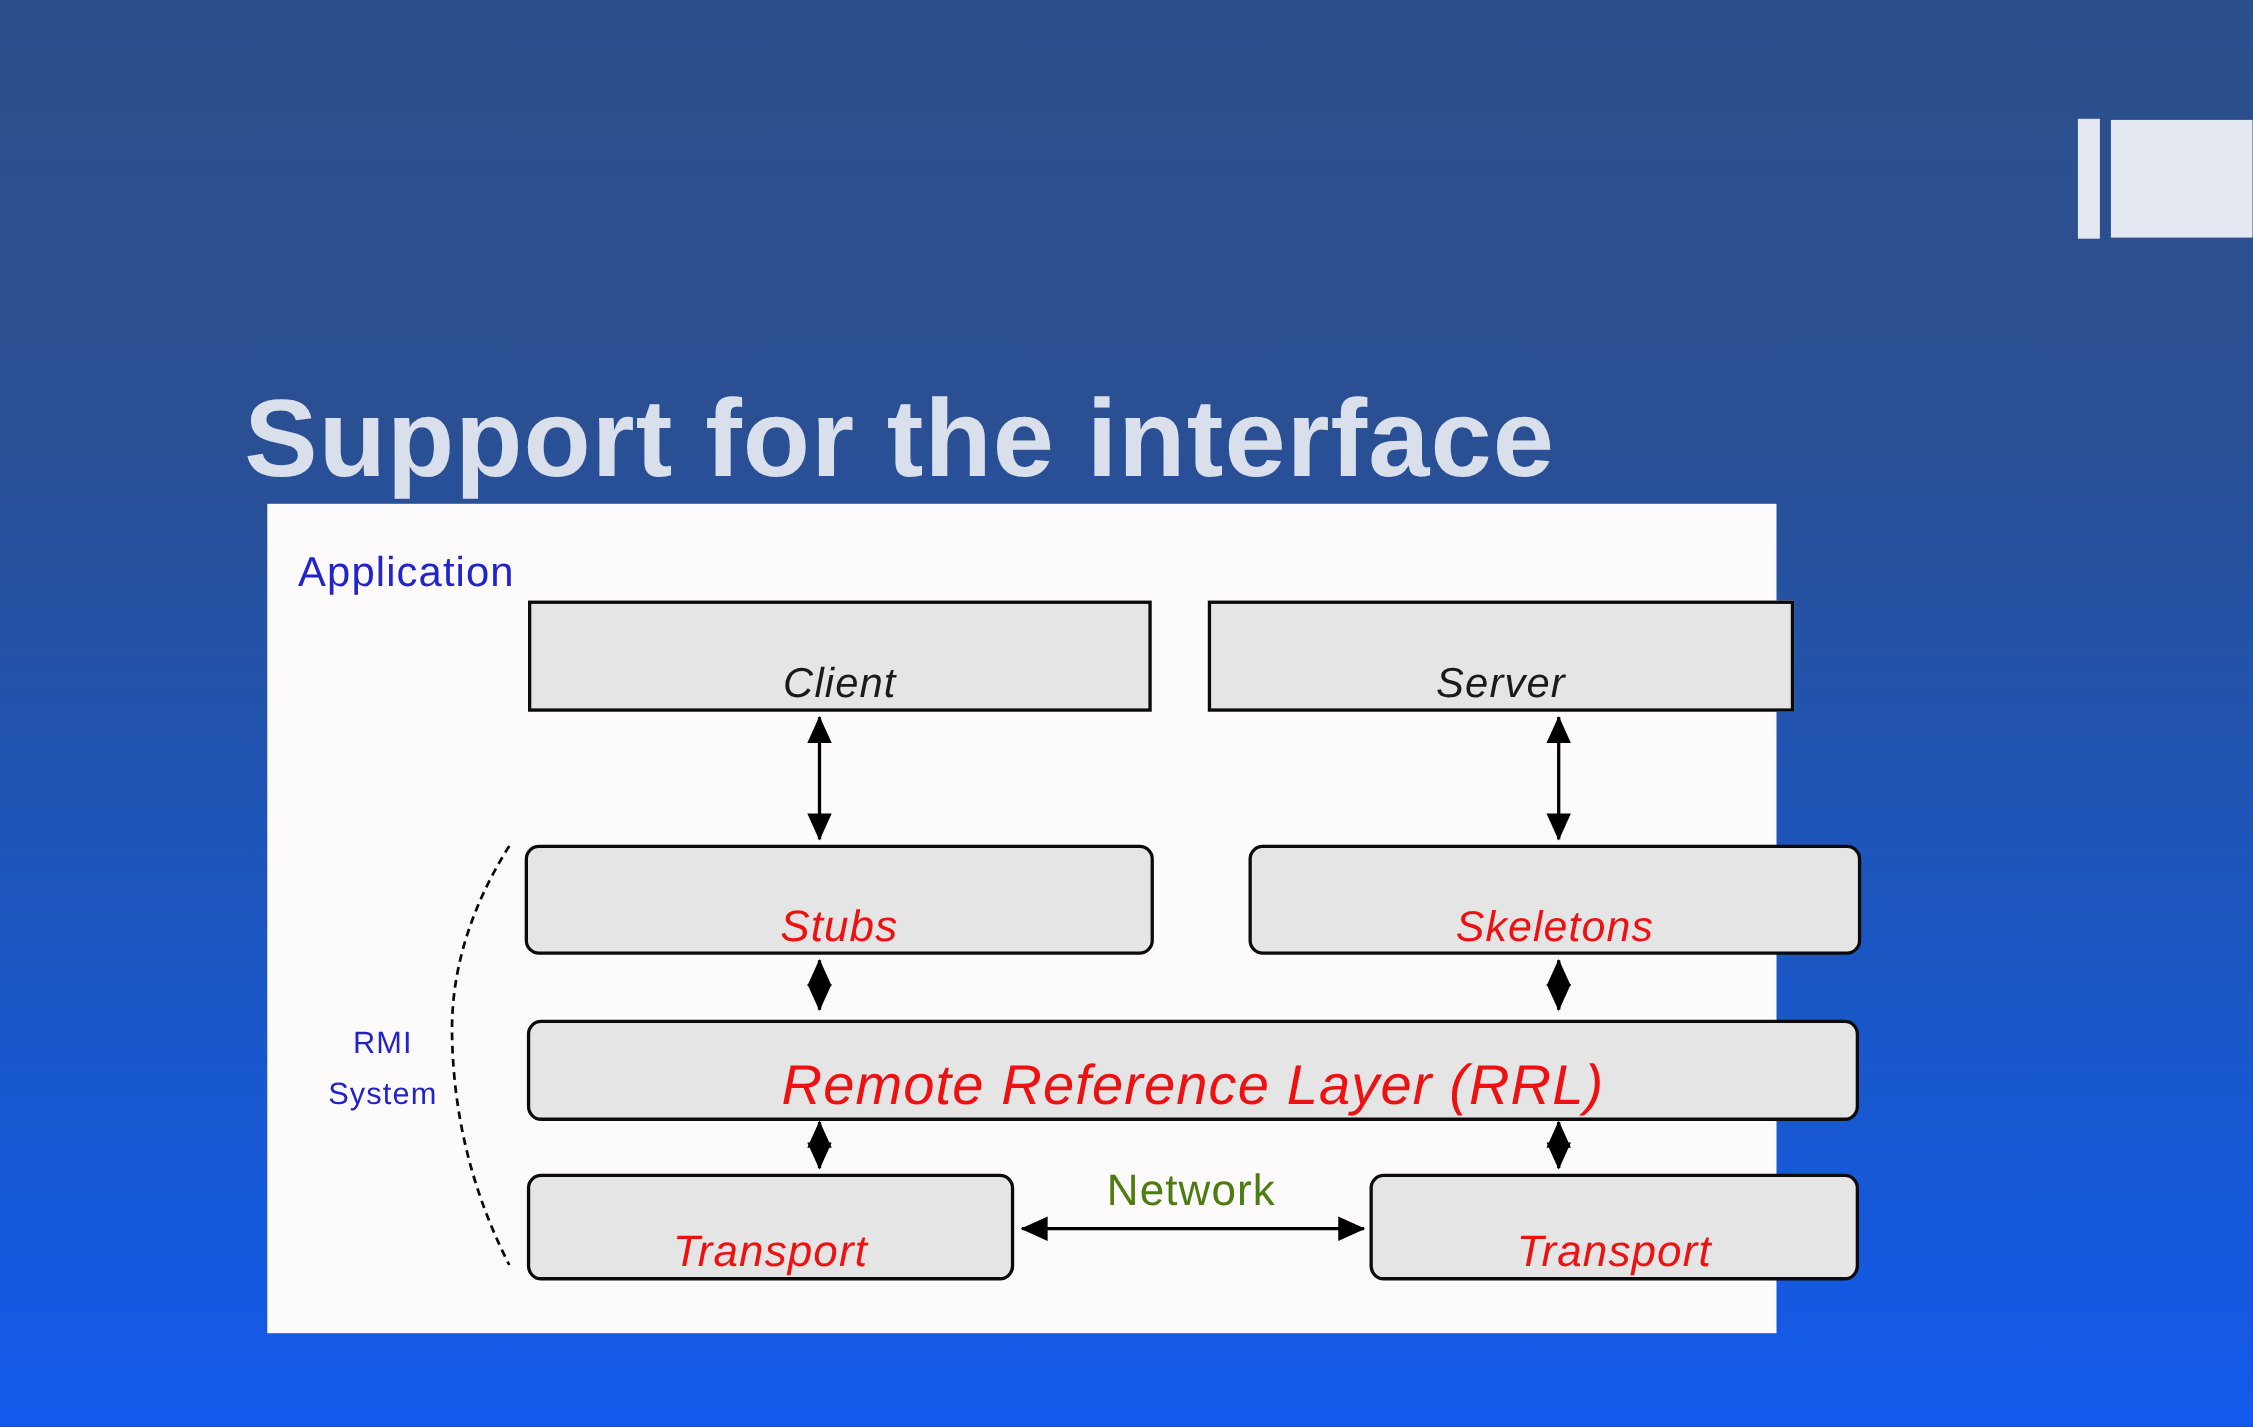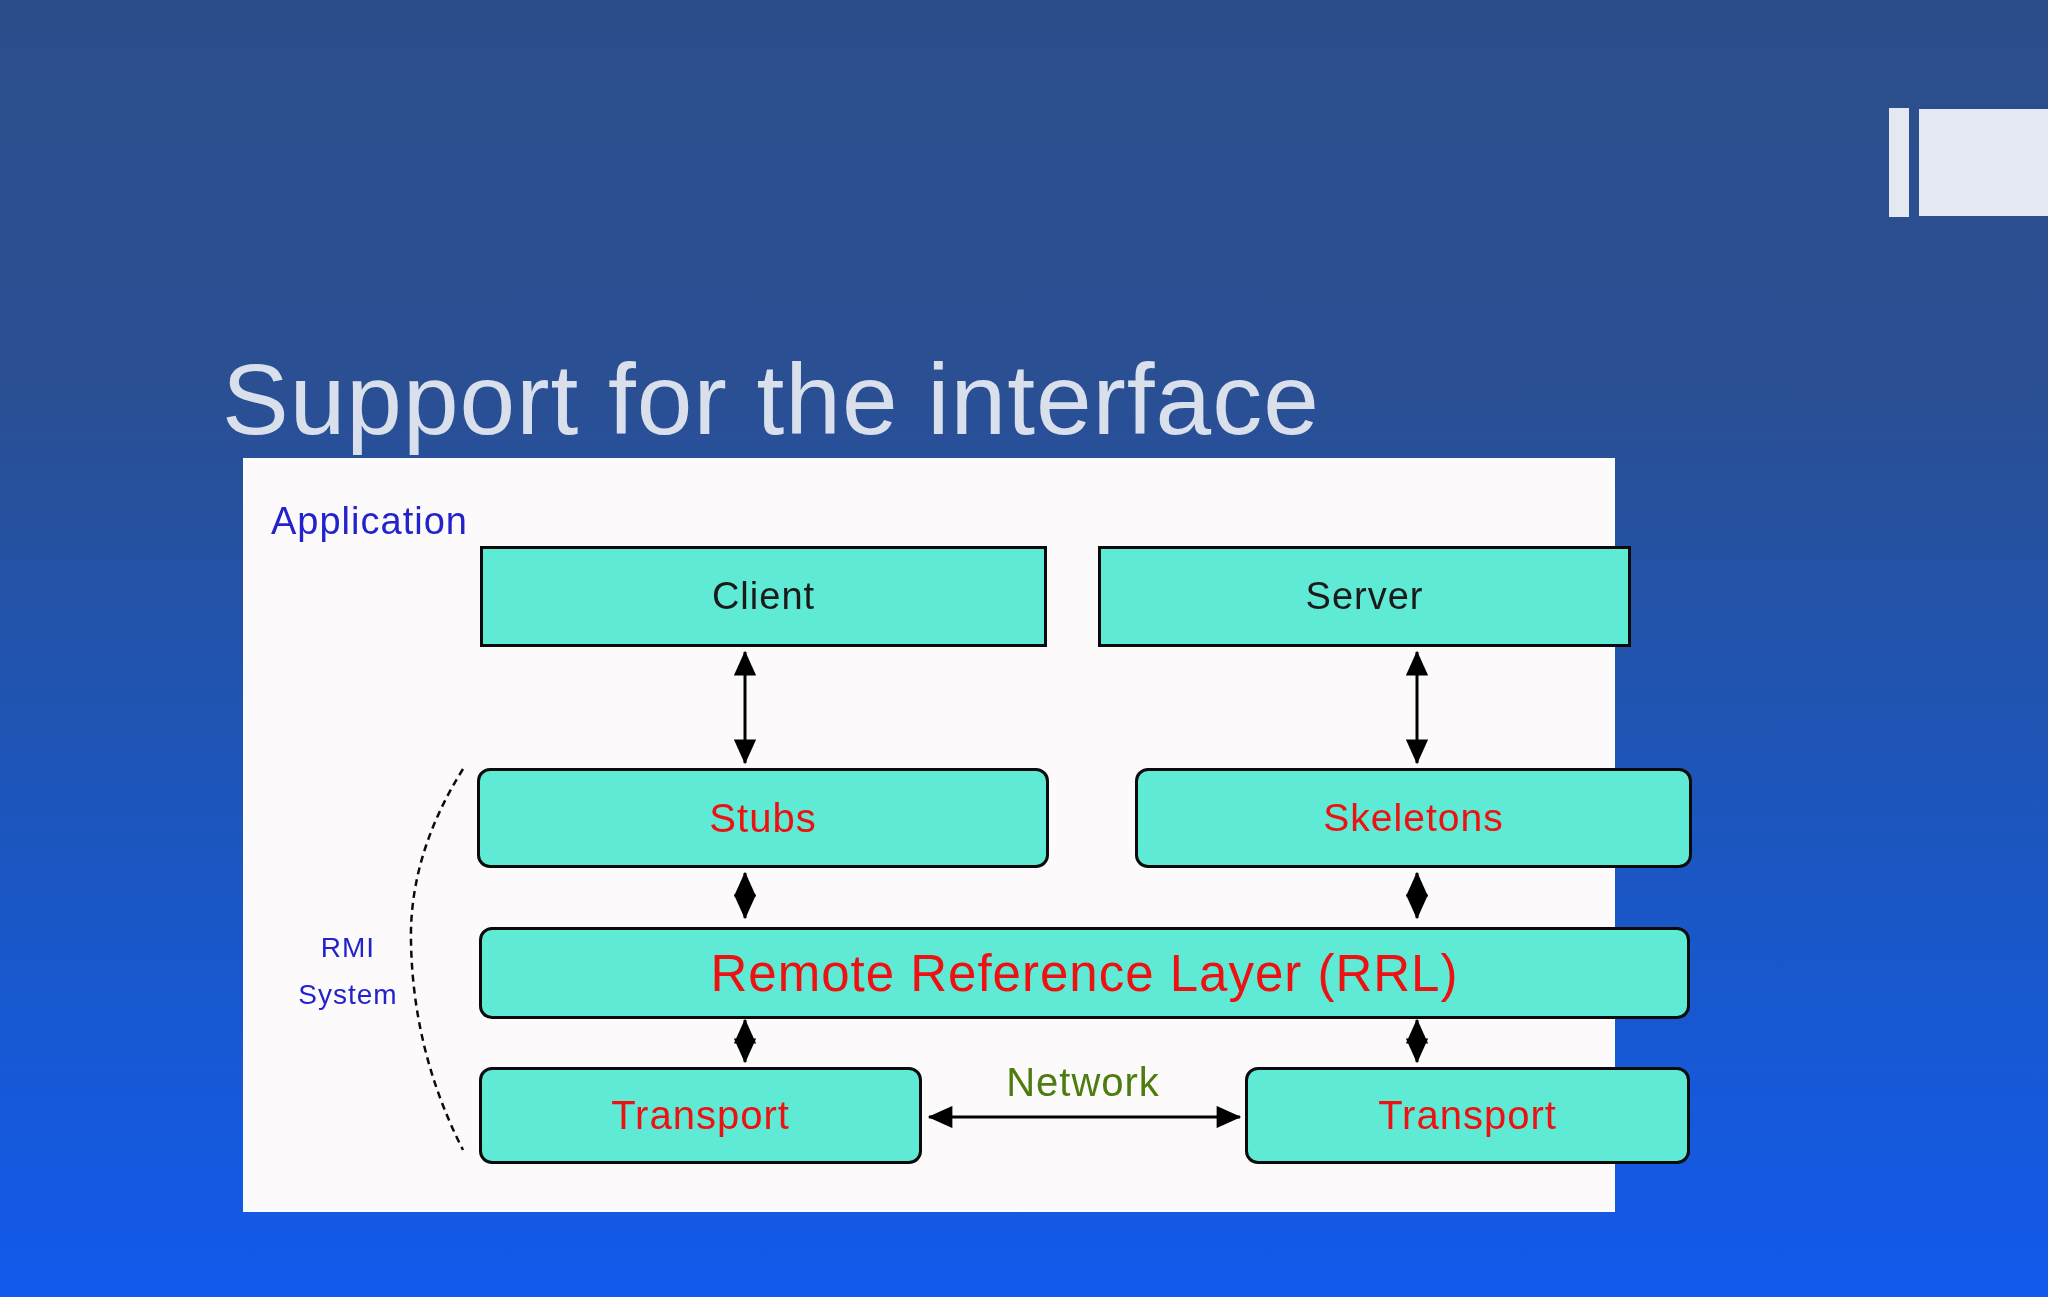--- a/index.html
+++ b/index.html
@@ -16,34 +16,34 @@
     background:#e3e8f1;
   }
   .decor-wide{
     position:absolute;left:1919px;top:109px;width:129px;height:107px;
     background:#e3e8f1;
   }
   
   .title{
     position:absolute;left:222px;top:282px;
     font-size:100px;line-height:1;letter-spacing:1px;
-    color:#d9e0eb;white-space:nowrap;font-weight:400;text-align:center;
+    color:#d9e0eb;white-space:nowrap;font-weight:700;text-align:center;
   }
   
   .panel{
     position:absolute;left:243px;top:458px;width:1372px;height:754px;
     background:#fdfafb;
   }
   .overlay{position:absolute;left:0;top:0;width:1475px;height:754px;}
   
   .dbox{
-    position:absolute;border:3px solid #0b0b0b;background:#5eead4;
-    display:flex;align-items:center;justify-content:center;
+    position:absolute;border:3px solid #0b0b0b;background:#e5e5e5;
+    display:flex;align-items:flex-end;justify-content:center;
     box-sizing:border-box;
-    font-size:38px;letter-spacing:1px;white-space:nowrap;
+    font-size:38px;letter-spacing:1px;white-space:nowrap;font-style:italic;
   }
   .black-text{color:#1a1a1a;}
   .red-text{color:#ee1111;border-radius:13px;}
   .box-client{left:237px;top:88px;width:567px;height:101px;}
   .box-server{left:855px;top:88px;width:533px;height:101px;}
   .box-stubs{left:234px;top:310px;width:572px;height:100px;font-size:40px;}
   .box-skeletons{left:892px;top:310px;width:557px;height:100px;font-size:39px;}
   .box-rrl{left:236px;top:469px;width:1211px;height:92px;font-size:51px;}
   .box-transport-left{left:236px;top:609px;width:443px;height:97px;font-size:40px;}
   .box-transport-right{left:1002px;top:609px;width:445px;height:97px;font-size:40px;}

